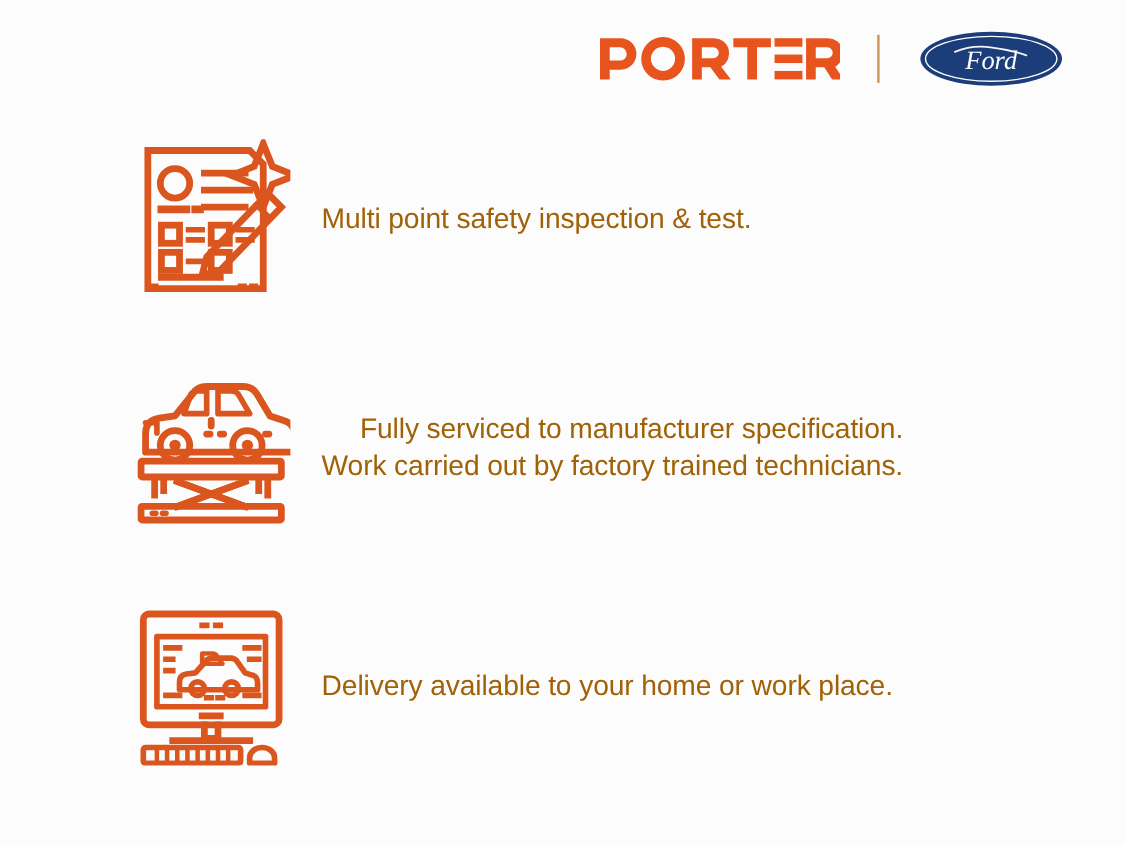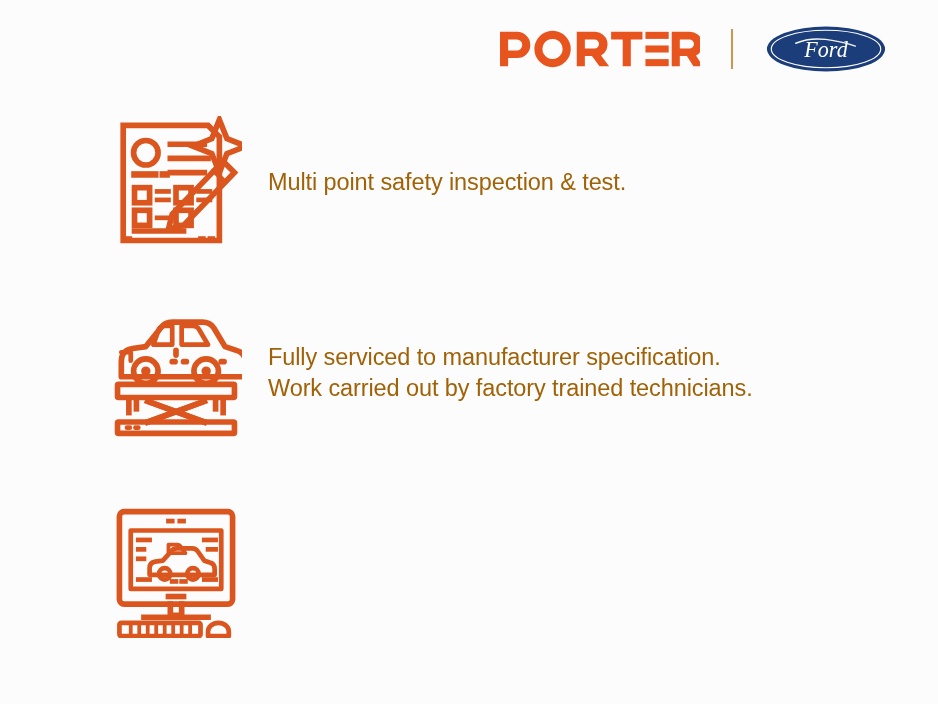--- a/index.html
+++ b/index.html
@@ -77,21 +77,21 @@
     color: #a16207;
     font-size: 23.5px;
     line-height: 1.30;
     font-weight: 400;
     letter-spacing: -0.1px;
     white-space: pre-line;
   }
 
   
   .feature-1 { height: 140px; margin-bottom: 46px; }
-  .feature-2 { height: 150px; margin-bottom: 46px; }
+  .feature-2 { height: 150px; margin-bottom: 46px; text-align: right; }
   .feature-3 { height: 155px; }
 </style>
 </head>
 <body>
 
 <div class="page">
 
   <div class="brand-bar">
 
     <svg class="porter-wordmark" viewBox="0 0 400 72" width="202" height="38" aria-label="PORTER">
@@ -251,16 +251,17 @@
             <path d="M64 104 v12 h12 v-12" stroke-width="6"></path>
             <path d="M36 118 h68" stroke-width="6"></path>
 
             <rect x="10" y="124" width="86" height="14" rx="2" stroke-width="5"></rect>
             <path d="M22 128 v6 M31 128 v6 M40 128 v6 M49 128 v6 M58 128 v6 M67 128 v6 M76 128 v6 M85 128 v6" stroke-width="4"></path>
 
             <path d="M104 138 v-5 a11 9 0 0 1 22 0 v5 Z" stroke-width="5"></path>
           </g>
         </svg>
       </div>
+      <div class="feature-text">Delivery available to your home or work place.</div>
     </div>
 
   </div>
 </div>
 
 </body></html>

